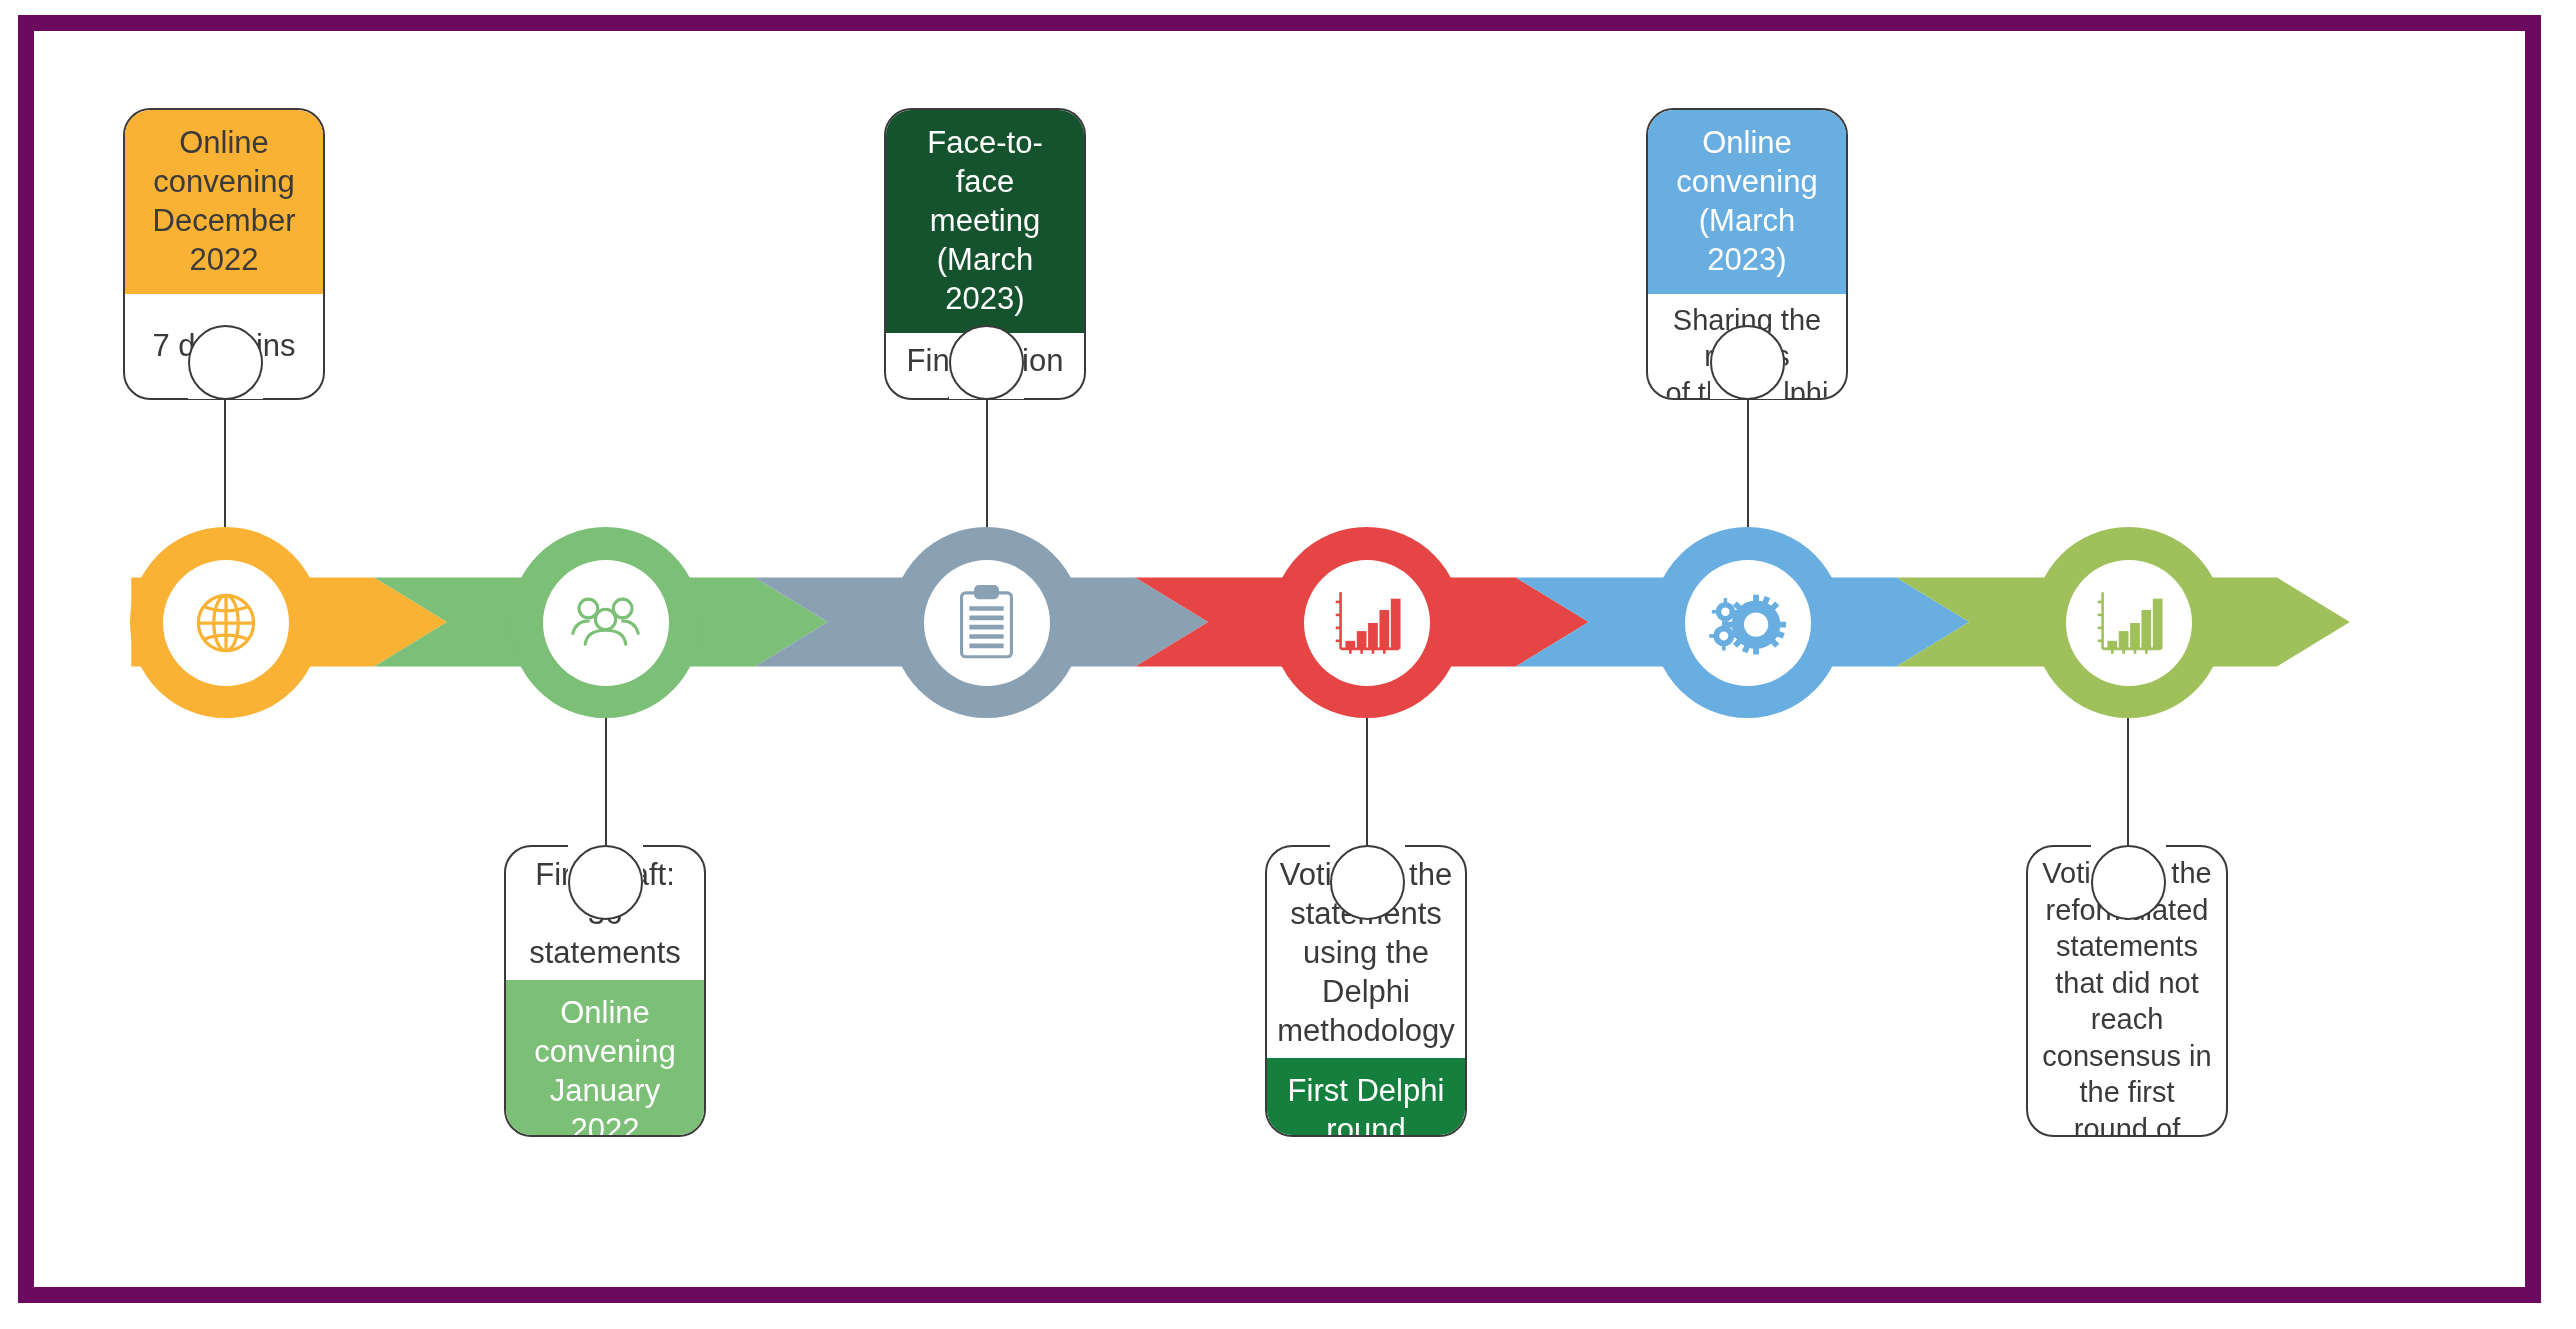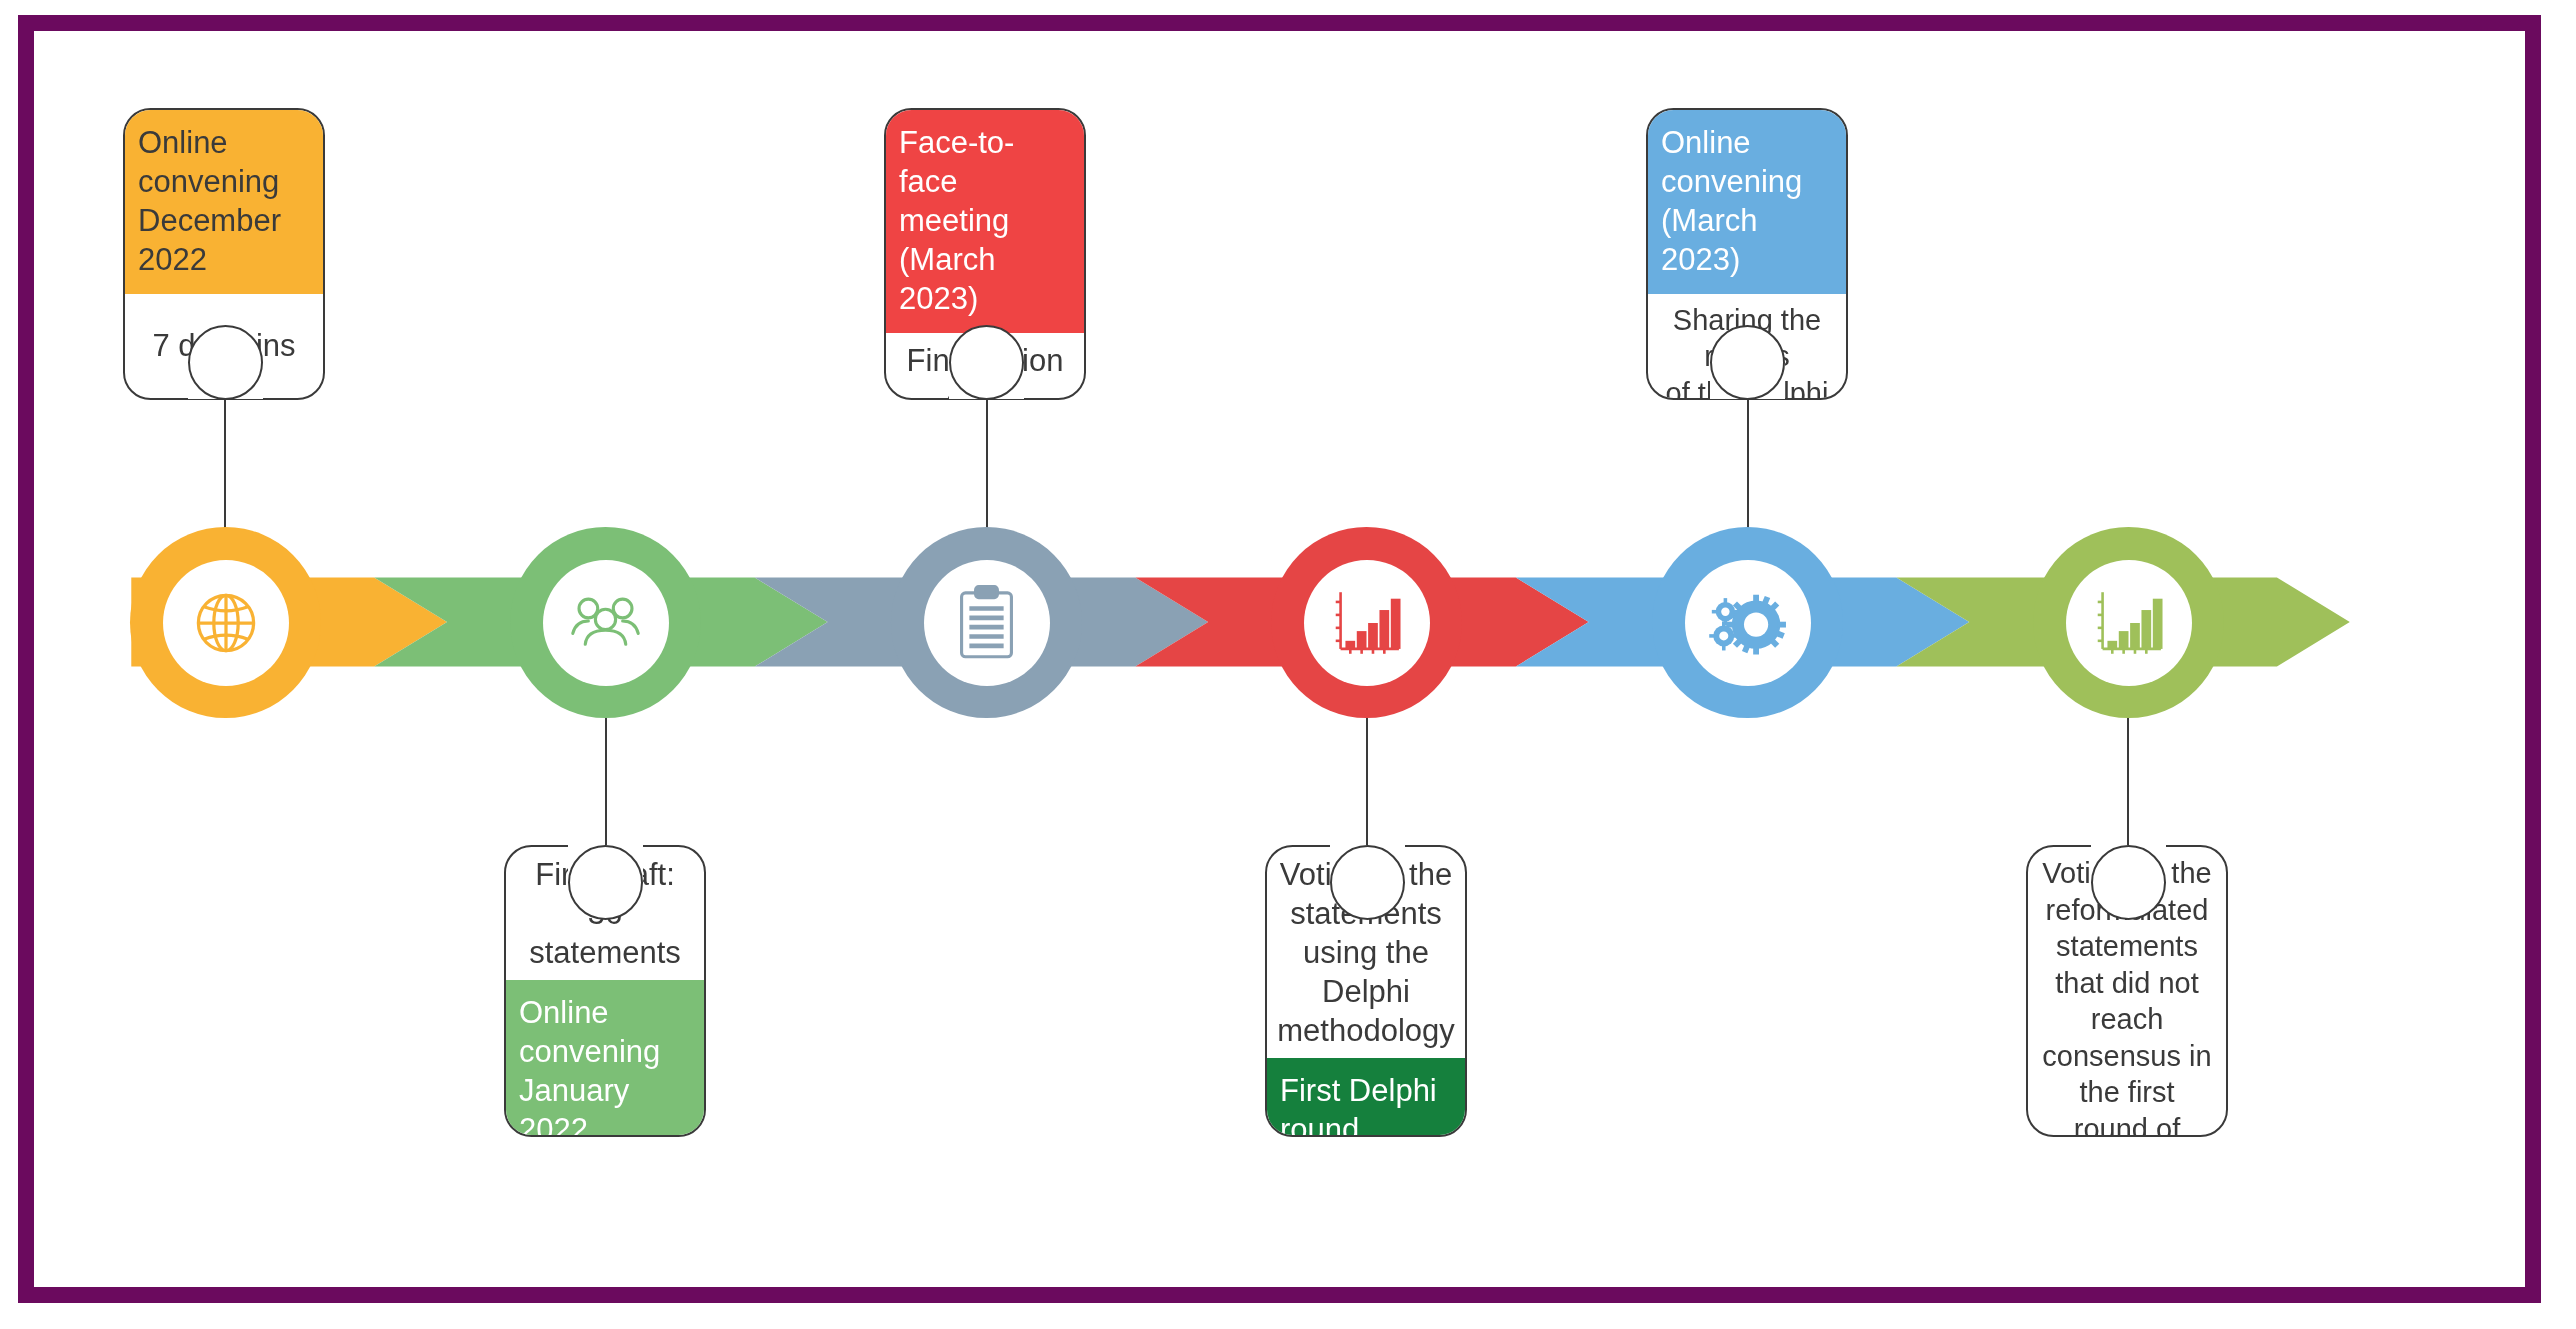--- a/index.html
+++ b/index.html
@@ -87,20 +87,21 @@
     overflow: hidden;
     display: flex;
     flex-direction: column;
     z-index: 3;
   }
   .card-head, .card-foot {
     padding: 13px 13px 14.6px 13px;
     color: #ffffff;
     font-size: 31px;
     line-height: 1.26;
+    text-align: center;
     white-space: pre-line;
   }
   .card-head.dark-text, .card-foot.dark-text { color: #3A3A3A; }
   .card-body {
     flex: 1;
     display: flex;
     align-items: center;
     justify-content: center;
     padding: 8px 11.3px;
     color: #3A3A3A;
@@ -316,21 +317,21 @@
 
     <div class="card" style="left:470px; top:814px; width:202px; height:292px;">
       <div class="card-body">First draft:
 36 statements</div>
       <div class="card-foot" style="background:#7CBF76;">Online convening
 January 2022</div>
     </div>
     <div class="notch up" style="left:534px; top:814px;"></div>
 
     <div class="card" style="left:850px; top:77px; width:202px; height:292px;">
-      <div class="card-head" style="background:#ef4444;">Face-to-face meeting
+      <div class="card-head" style="background:#14532d;">Face-to-face meeting
 (March 2023)</div>
       <div class="card-body">Finalization of the
 statements</div>
     </div>
     <div class="notch down" style="left:915px; top:331px;"></div>
 
     <div class="card" style="left:1231px; top:814px; width:202px; height:292px;">
       <div class="card-body">Voting of the
 statements
 using the Delphi

